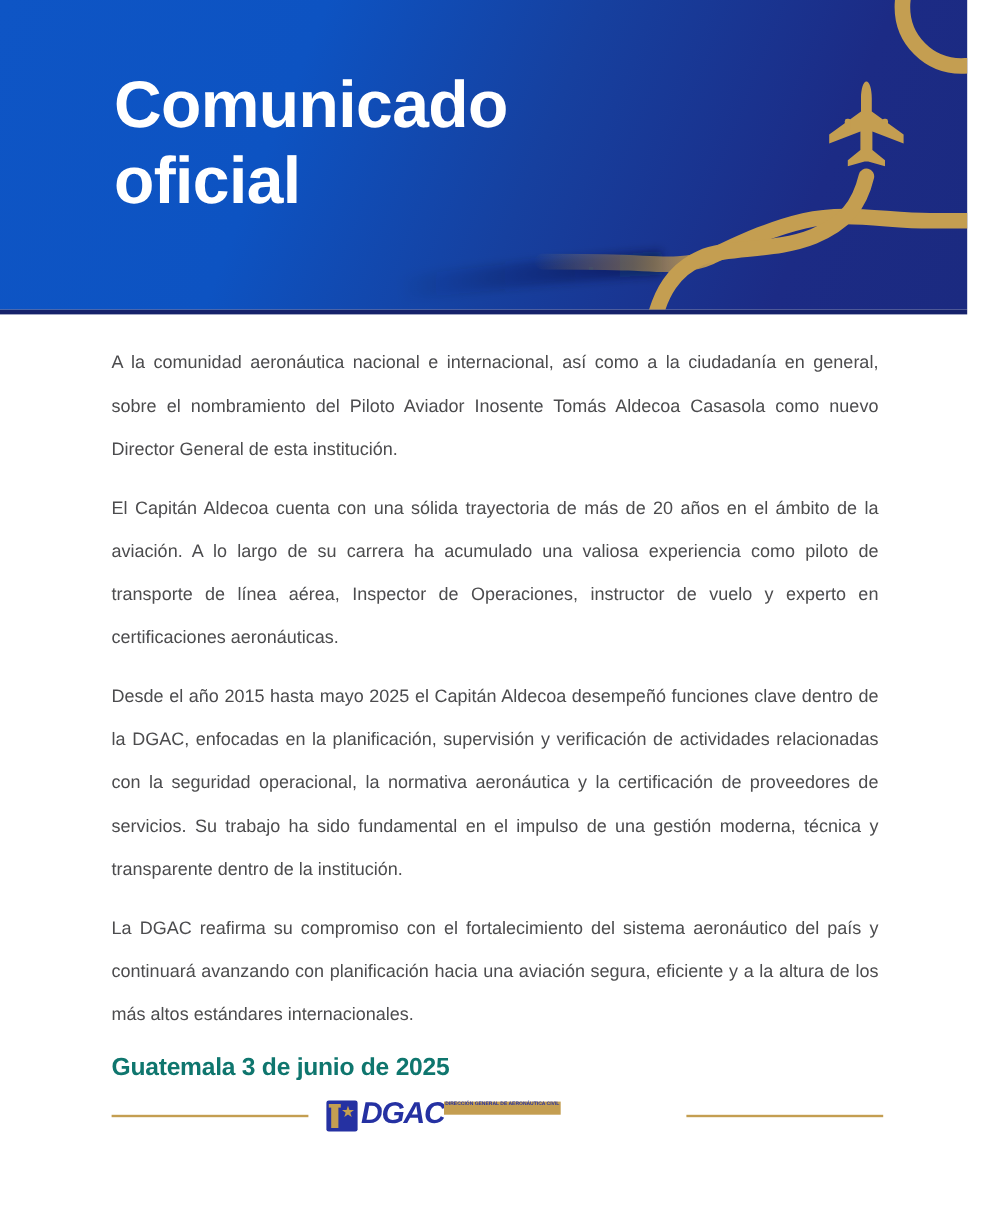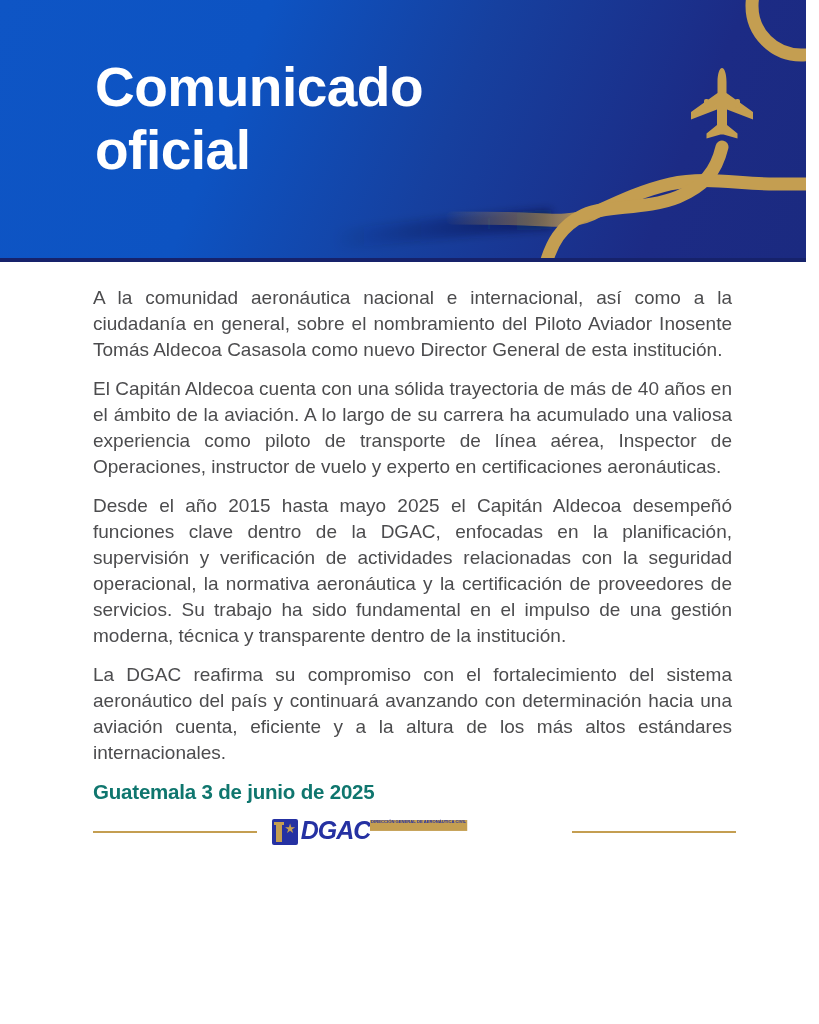--- a/index.html
+++ b/index.html
@@ -31,21 +31,21 @@
   
   .content{padding:23px 70px 0 93px;}
   .heading{
     margin:0 0 14px 0;
     color:#20308F;
     font-size:26.5px;font-weight:800;line-height:33px;letter-spacing:-0.2px;
   }
   .para{
     margin:0 4px 13px 0;
     color:#4C4C4E;
-    font-size:19px;line-height:26px;
+    font-size:15px;line-height:36px;
     text-align:justify;
   }
   .date-line{
     margin:14px 0 0 0;
     color:#0f766e;
     font-size:20.5px;font-weight:800;letter-spacing:-0.2px;
   }
 
   
   .footer{
@@ -122,23 +122,23 @@
       <rect x="735" y="99" width="5" height="9" rx="2" fill="#C49E51"></rect>
     </svg>
 
     <h1 class="hero-title">Comunicado
 oficial</h1>
   </header>
 
   <main class="content">
 
     <p class="para">A la comunidad aeronáutica nacional e internacional, así como a la ciudadanía en general, sobre el nombramiento del Piloto Aviador Inosente Tomás Aldecoa Casasola como nuevo Director General de esta institución.</p>
-    <p class="para">El Capitán Aldecoa cuenta con una sólida trayectoria de más de 40 años en el ámbito de la aviación. A lo largo de su carrera ha acumulado una valiosa experiencia como piloto de transporte de línea aérea, Inspector de Operaciones, instructor de vuelo y experto en certificaciones aeronáuticas.</p>
+    <p class="para">El Capitán Aldecoa cuenta con una sólida trayectoria de más de 20 años en el ámbito de la aviación. A lo largo de su carrera ha acumulado una valiosa experiencia como piloto de transporte de línea aérea, Inspector de Operaciones, instructor de vuelo y experto en certificaciones aeronáuticas.</p>
     <p class="para">Desde el año 2015 hasta mayo 2025 el Capitán Aldecoa desempeñó funciones clave dentro de la DGAC, enfocadas en la planificación, supervisión y verificación de actividades relacionadas con la seguridad operacional, la normativa aeronáutica y la certificación de proveedores de servicios. Su trabajo ha sido fundamental en el impulso de una gestión moderna, técnica y transparente dentro de la institución.</p>
-    <p class="para">La DGAC reafirma su compromiso con el fortalecimiento del sistema aeronáutico del país y continuará avanzando con determinación hacia una aviación cuenta, eficiente y a la altura de los más altos estándares internacionales.</p>
+    <p class="para">La DGAC reafirma su compromiso con el fortalecimiento del sistema aeronáutico del país y continuará avanzando con planificación hacia una aviación segura, eficiente y a la altura de los más altos estándares internacionales.</p>
 
     <p class="date-line">Guatemala 3 de junio de 2025</p>
 
     <footer class="footer">
       <span class="rule"></span>
 
       <div class="logo">
         <span class="emblem">
           <span class="column"></span>
           <span class="star">★</span>

